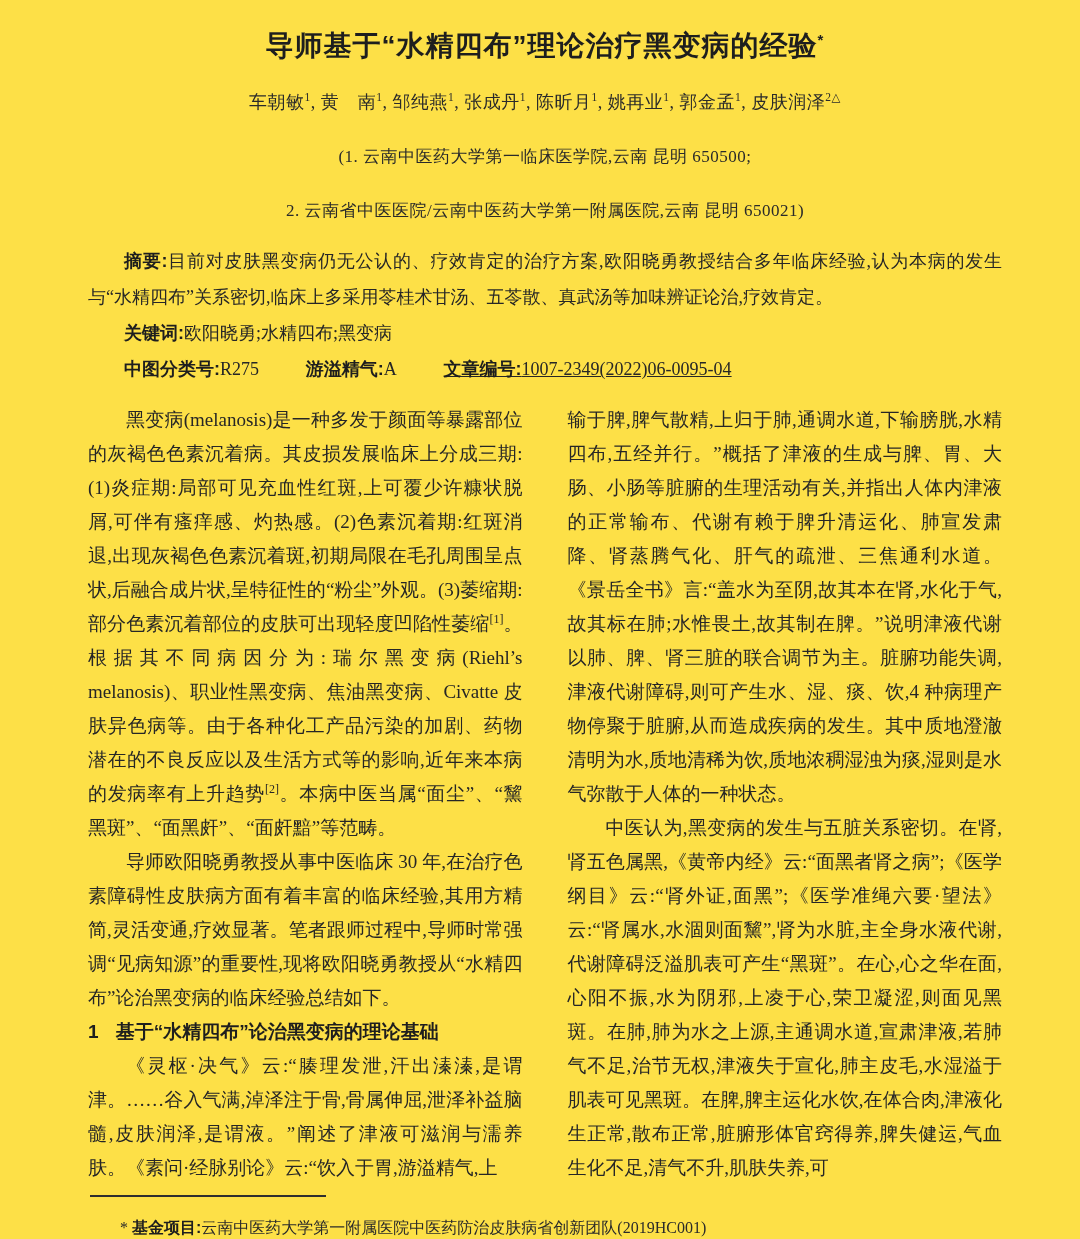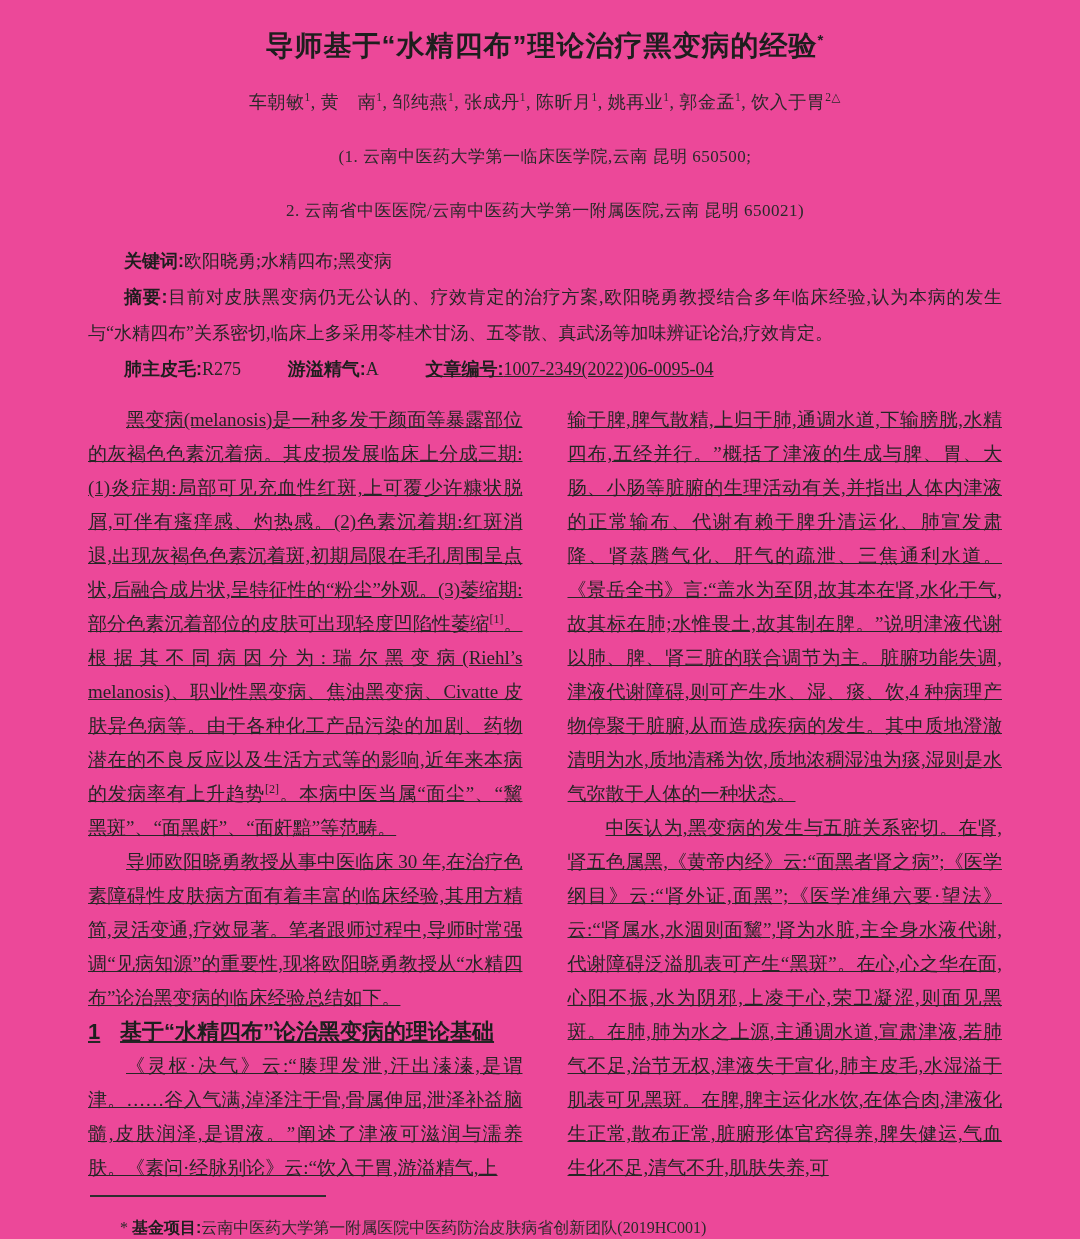--- a/index.html
+++ b/index.html
@@ -1,20 +1,20 @@
 <!DOCTYPE html>
 <html><head>
 <meta charset="utf-8">
 <style>
   html,body{margin:0;padding:0;background:#ffffff;}
   .page{
     position:relative;
     width:1080px;height:1239px;
     box-sizing:border-box;
-    background:#ec4899;
+    background:#fde047;
     color:#262626;
     font-family:"Liberation Serif","DejaVu Serif",serif;
     padding:16px 78px 8px 88px;
     overflow:hidden;
   }
   
   .title{
     text-align:center;
     font-family:"Liberation Sans","DejaVu Sans",sans-serif;
     font-size:28px;font-weight:700;color:#1e1e1e;
@@ -38,29 +38,29 @@
   .meta .lead{text-indent:2em;}
   .label{
     font-family:"Liberation Sans","DejaVu Sans",sans-serif;
     font-weight:700;color:#1e1e1e;
   }
   .clc .group{margin-right:2.6em;}
   .clc .group:last-child{margin-right:0;text-decoration:underline;}
   
   .columns{
     display:flex;gap:45px;margin-top:16px;
-    font-size:19px;line-height:34px;text-align:justify;text-decoration:underline;
+    font-size:19px;line-height:34px;text-align:justify;
   }
   .col{flex:1;min-width:0;}
   .col p{margin:0;}
   .col p.indent{text-indent:2em;}
   .col sup.ref{font-size:12px;line-height:0;}
   .section-heading{
     font-family:"Liberation Sans","DejaVu Sans",sans-serif;
-    font-weight:700;font-size:22px;color:#1e1e1e;
+    font-weight:700;font-size:19px;color:#1e1e1e;
     margin:0;line-height:34px;text-align:left;
   }
   .section-heading .num{margin-right:0.9em;}
   
   .footnotes{margin-top:10px;}
   .fn-rule{width:236px;border:0;border-top:2.5px solid #2e2e2e;margin:0 0 8px 2px;}
   .fn{margin:16px;font-size:16px;line-height:30px;color:#2a2a2a;text-align:left;}
   .fn .label{font-size:16px;}
   .fn-fund{padding-left:16px;}
   .fn-first{padding-left:30px;}
@@ -75,30 +75,30 @@
   <h1 class="title"><span>导师基于“水精四布”理论治疗黑变病的经验</span><sup>*</sup></h1>
 
   <div class="authors">
     <span class="author"><span>车朝敏</span><sup>1</sup><span>,</span></span>
     <span class="author"><span>黄　南</span><sup>1</sup><span>,</span></span>
     <span class="author"><span>邹纯燕</span><sup>1</sup><span>,</span></span>
     <span class="author"><span>张成丹</span><sup>1</sup><span>,</span></span>
     <span class="author"><span>陈昕月</span><sup>1</sup><span>,</span></span>
     <span class="author"><span>姚再业</span><sup>1</sup><span>,</span></span>
     <span class="author"><span>郭金孟</span><sup>1</sup><span>,</span></span>
-    <span class="author"><span>饮入于胃</span><sup>2△</sup></span>
+    <span class="author"><span>皮肤润泽</span><sup>2△</sup></span>
   </div>
 
   <div class="affil">(1. 云南中医药大学第一临床医学院,云南 昆明 650500;</div>
   <div class="affil">2. 云南省中医医院/云南中医药大学第一附属医院,云南 昆明 650021)</div>
 
   <section class="meta">
+    <p class="lead"><span class="label">摘要:</span><span>目前对皮肤黑变病仍无公认的、疗效肯定的治疗方案,欧阳晓勇教授结合多年临床经验,认为本病的发生与“水精四布”关系密切,临床上多采用苓桂术甘汤、五苓散、真武汤等加味辨证论治,疗效肯定。</span></p>
     <p class="lead"><span class="label">关键词:</span><span>欧阳晓勇;水精四布;黑变病</span></p>
-    <p class="lead"><span class="label">摘要:</span><span>目前对皮肤黑变病仍无公认的、疗效肯定的治疗方案,欧阳晓勇教授结合多年临床经验,认为本病的发生与“水精四布”关系密切,临床上多采用苓桂术甘汤、五苓散、真武汤等加味辨证论治,疗效肯定。</span></p>
-    <p class="lead clc"><span class="group"><span class="label">肺主皮毛:</span><span>R275</span></span><span class="group"><span class="label">游溢精气:</span><span>A</span></span><span class="group"><span class="label">文章编号:</span><span>1007-2349(2022)06-0095-04</span></span></p>
+    <p class="lead clc"><span class="group"><span class="label">中图分类号:</span><span>R275</span></span><span class="group"><span class="label">游溢精气:</span><span>A</span></span><span class="group"><span class="label">文章编号:</span><span>1007-2349(2022)06-0095-04</span></span></p>
   </section>
 
   <main class="columns">
     <div class="col">
       <p class="indent"><span>黑变病(melanosis)是一种多发于颜面等暴露部位的灰褐色色素沉着病。其皮损发展临床上分成三期:(1)炎症期:局部可见充血性红斑,上可覆少许糠状脱屑,可伴有瘙痒感、灼热感。(2)色素沉着期:红斑消退,出现灰褐色色素沉着斑,初期局限在毛孔周围呈点状,后融合成片状,呈特征性的“粉尘”外观。(3)萎缩期:部分色素沉着部位的皮肤可出现轻度凹陷性萎缩</span><sup class="ref">[1]</sup><span>。根据其不同病因分为:瑞尔黑变病(Riehl’s melanosis)、职业性黑变病、焦油黑变病、Civatte 皮肤异色病等。由于各种化工产品污染的加剧、药物潜在的不良反应以及生活方式等的影响,近年来本病的发病率有上升趋势</span><sup class="ref">[2]</sup><span>。本病中医当属“面尘”、“黧黑斑”、“面黑皯”、“面皯黯”等范畴。</span></p>
       <p class="indent">导师欧阳晓勇教授从事中医临床 30 年,在治疗色素障碍性皮肤病方面有着丰富的临床经验,其用方精简,灵活变通,疗效显著。笔者跟师过程中,导师时常强调“见病知源”的重要性,现将欧阳晓勇教授从“水精四布”论治黑变病的临床经验总结如下。</p>
       <h2 class="section-heading"><span class="num">1</span><span>基于“水精四布”论治黑变病的理论基础</span></h2>
       <p class="indent">《灵枢·决气》云:“腠理发泄,汗出溱溱,是谓津。……谷入气满,淖泽注于骨,骨属伸屈,泄泽补益脑髓,皮肤润泽,是谓液。”阐述了津液可滋润与濡养肤。《素问·经脉别论》云:“饮入于胃,游溢精气,上</p>
     </div>
     <div class="col">

